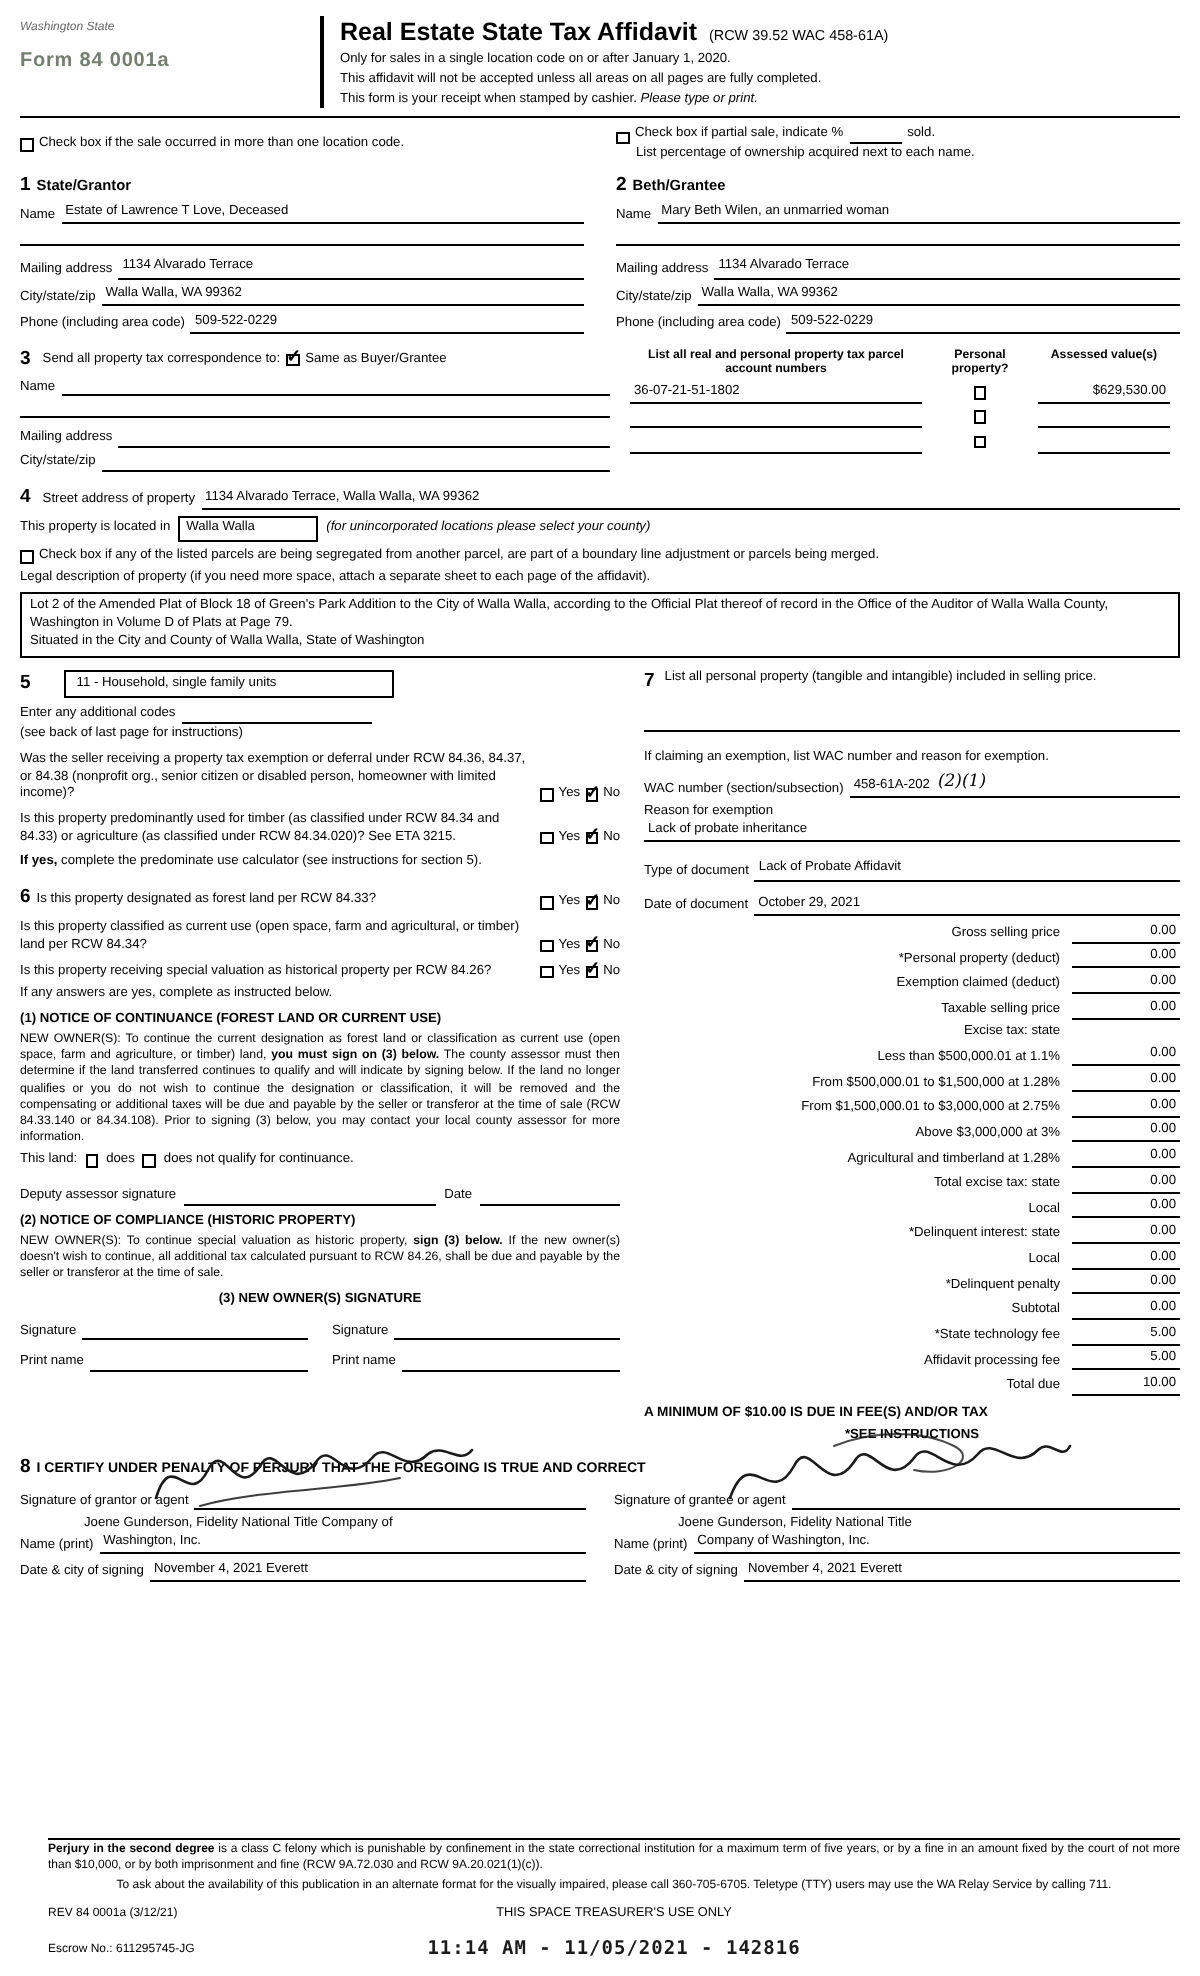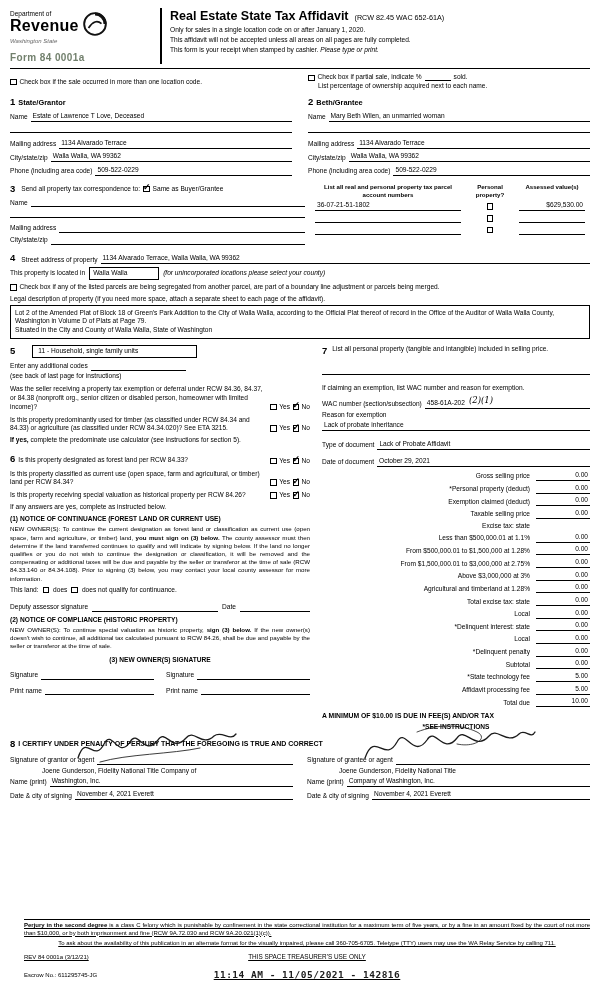--- a/index.html
+++ b/index.html
@@ -106,57 +106,46 @@
   
   .s8 { margin-top:6px; position:relative; }
   .s8-head { display:flex; align-items:center; }
   .s8-certify { font-weight:bold; font-size:7px; }
   .s8-cols { display:flex; gap:14px; margin-top:2px; }
   .s8-col { flex:1; min-width:0; position:relative; }
   .ofname { margin-top:2.5px; padding-left:32px; }
   .sig-svg { position:absolute; z-index:2; pointer-events:none; }
 
   
-  .footer { position:absolute; left:24px; right:10px; bottom:5px;text-decoration:underline; }
+  .footer { position:absolute; left:24px; right:10px; bottom:5px; }
   .perjury { border-top:1px solid #000; padding-top:2px; font-size:6px; line-height:1.3; text-align:justify; }
   .alt-format { text-align:center; font-size:6px; margin:3px 30px 0; }
   .rev-row { display:flex; margin-top:5px; align-items:baseline; }
   .rev-no { width:160px; flex:none; font-size:6px; }
   .treasurer { flex:1; text-align:center; font-size:6.4px; }
   .rev-sp { width:160px; flex:none; }
   .escrow-row { position:relative; margin-top:7px; height:14px; }
   .escrow { position:absolute; left:0; top:3px; font-size:6px; }
   .stamp { text-align:center; font-family:"DejaVu Sans Mono", monospace; font-size:9.5px; font-weight:bold;
            letter-spacing:.5px; color:#1c1c1c; }
 </style>
 </head>
 <body>
 
 <div class="page">
 
   <div class="header">
     <div class="brand-col">
-      <div class="brand">
-        <div>
-          <div class="dept">Department of</div>
-          <div class="rev">Revenue</div>
-        </div>
-        <svg class="logo" width="26" height="26" viewBox="0 0 30 30">
-          <circle cx="15" cy="15" r="12.5" fill="none" stroke="#111" stroke-width="2.2"></circle>
-          <path d="M15 3.5 A11.5 11.5 0 0 1 26.5 15" stroke="#111" stroke-width="3.4" fill="none"></path>
-          <path d="M7.5 19.5 q7.5 -11 15 -5" stroke="#111" stroke-width="2" fill="none"></path>
-        </svg>
-      </div>
       <div class="wa">Washington State</div>
       <div class="form-no">Form 84 0001a</div>
     </div>
     <div class="title-col">
       <div class="title-row">
         <span class="title">Real Estate State Tax Affidavit</span>
-        <span class="rcw">(RCW 82.45 WAC 652-61A)</span>
+        <span class="rcw">(RCW 39.52 WAC 458-61A)</span>
       </div>
       <div class="hnote">Only for sales in a single location code on or after January 1, 2020.</div>
       <div class="hnote">This affidavit will not be accepted unless all areas on all pages are fully completed.</div>
       <div class="hnote">
         <span>This form is your receipt when stamped by cashier. </span><span class="it">Please type or print.</span>
       </div>
     </div>
   </div>
   <div class="hr"></div>
 

